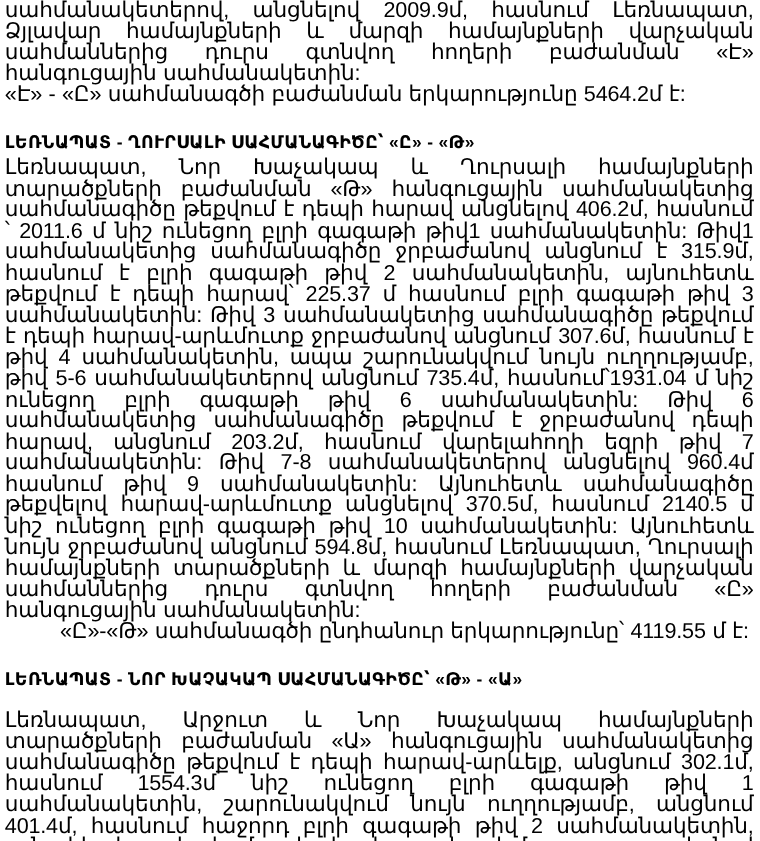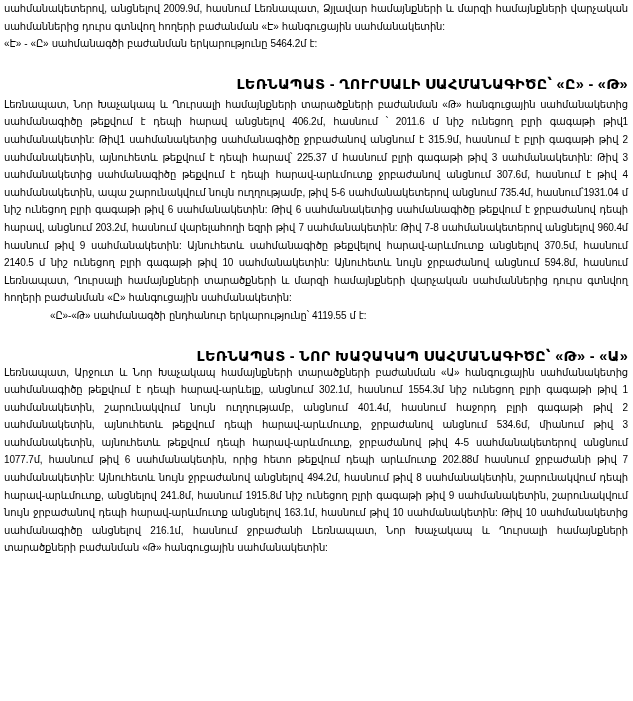--- a/index.html
+++ b/index.html
@@ -3,35 +3,35 @@
   <meta charset="utf-8">
   <style>
     html, body { margin: 0; padding: 0; background: #ffffff; }
     body {
       width: 633px; height: 701px; overflow: hidden;
       font-family: "Liberation Sans", "DejaVu Sans", sans-serif;
       color: #000000;
     }
     .page { padding: 0 5px 0 4px; box-sizing: border-box; width: 633px; }
     .para {
-      font-size: 10px;
+      font-size: 18px;
       line-height: 17.6px;
       text-align: justify;
       margin: 0;
       letter-spacing: -0.15px;
       word-spacing: 0.5px;
     }
     .heading {
       font-size: 14.5px;
-      text-align: right;
+      text-align: left;
       margin: 0;
       letter-spacing: 0.3px;
     }
     #h1 { margin-top: 23px; margin-bottom: 4px; }
-    #h2 { margin-top: 23px; }
+    #h2 { margin-top: 23px; margin-bottom: 17px; }
     .total { text-indent: 0; }
     .total.indented { text-indent: 46px; }
   </style>
 </head>
 <body>
 
 <div class="page">
 
   <p class="para">սահմանակետերով, անցնելով 2009.9մ, հասնում Լեռնապատ, Ձյլավար համայնքների և մարզի համայնքների վարչական սահմաններից դուրս գտնվող հողերի բաժանման «Է» հանգուցային սահմանակետին:</p>
   <p class="para total">«Է» - «Ը» սահմանագծի բաժանման երկարությունը 5464.2մ է:</p>

